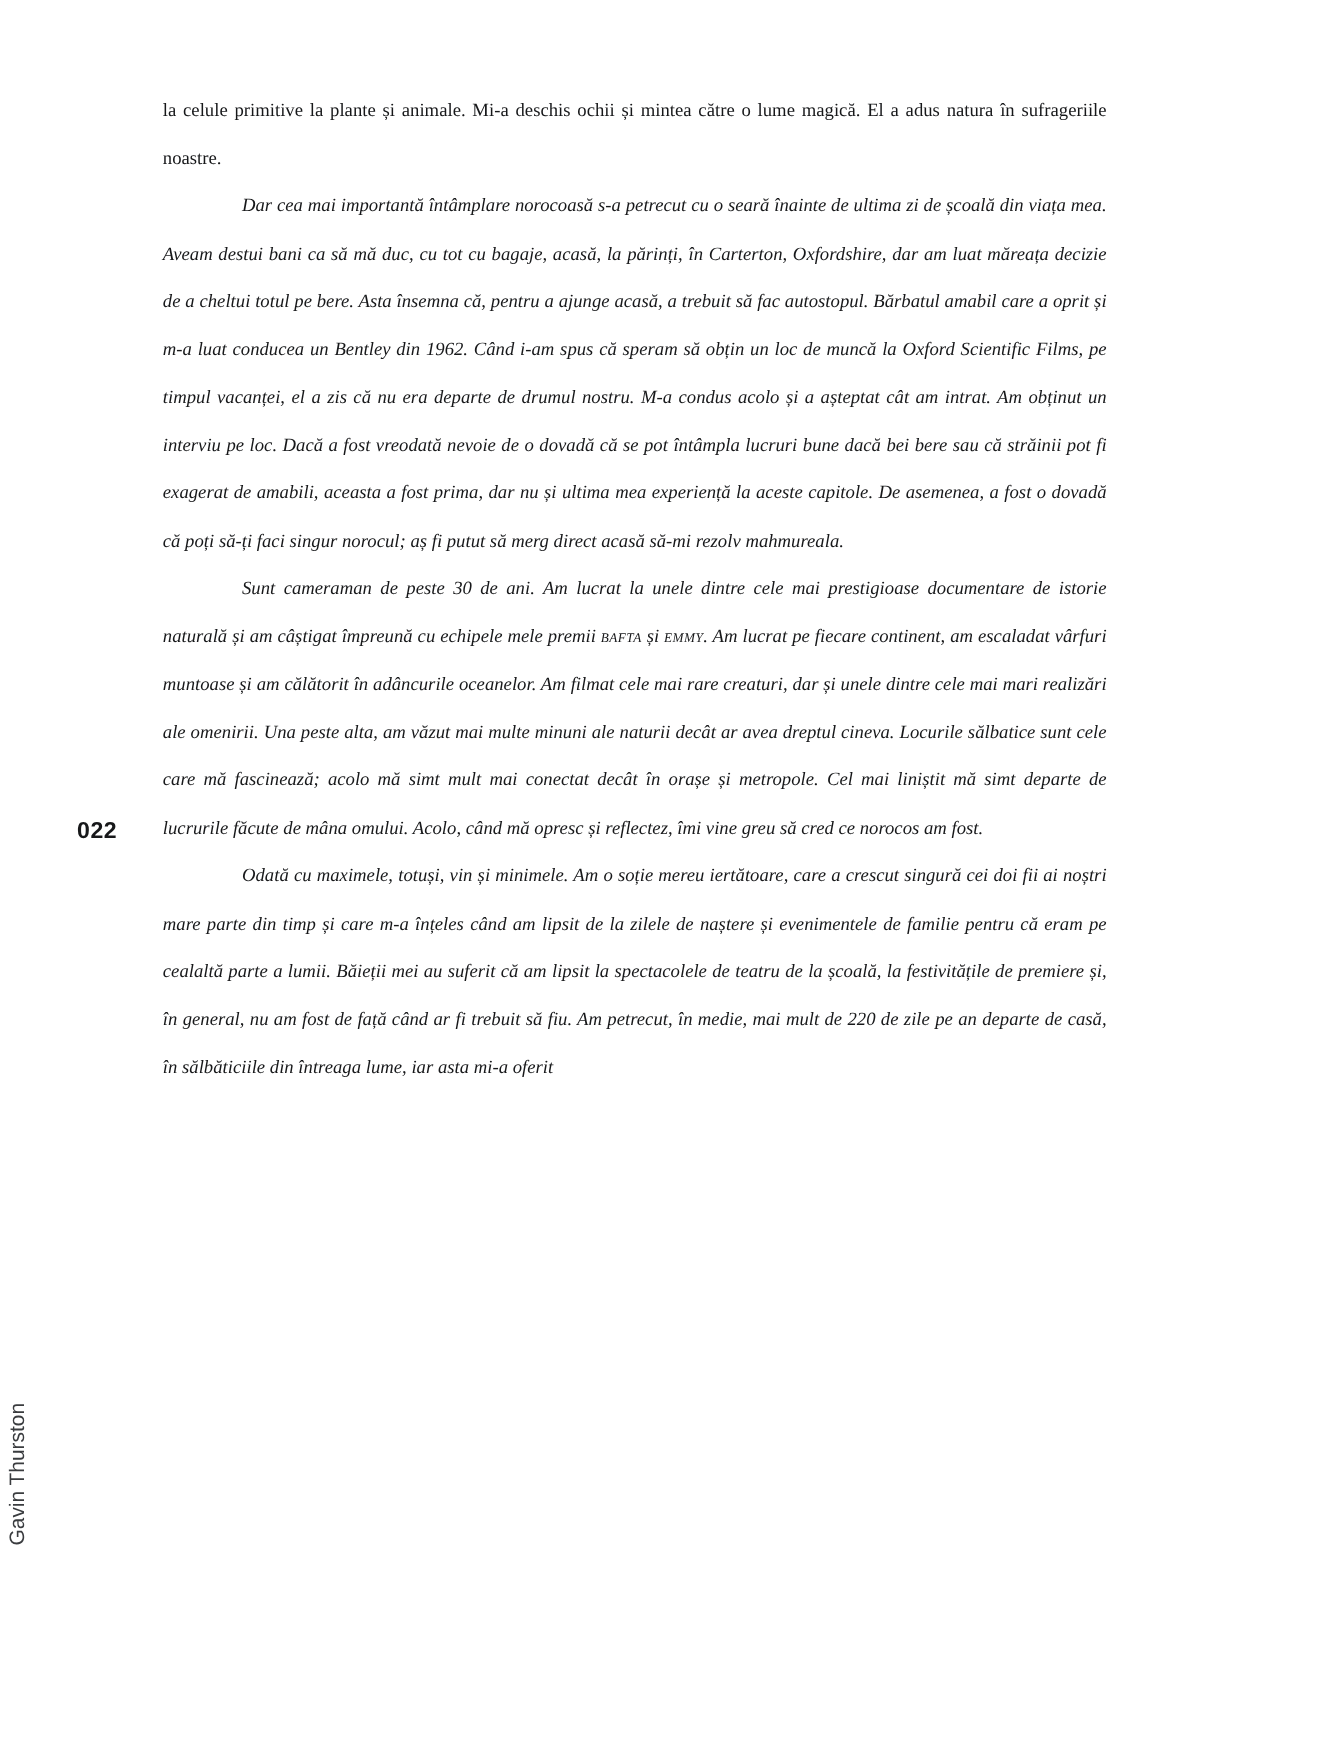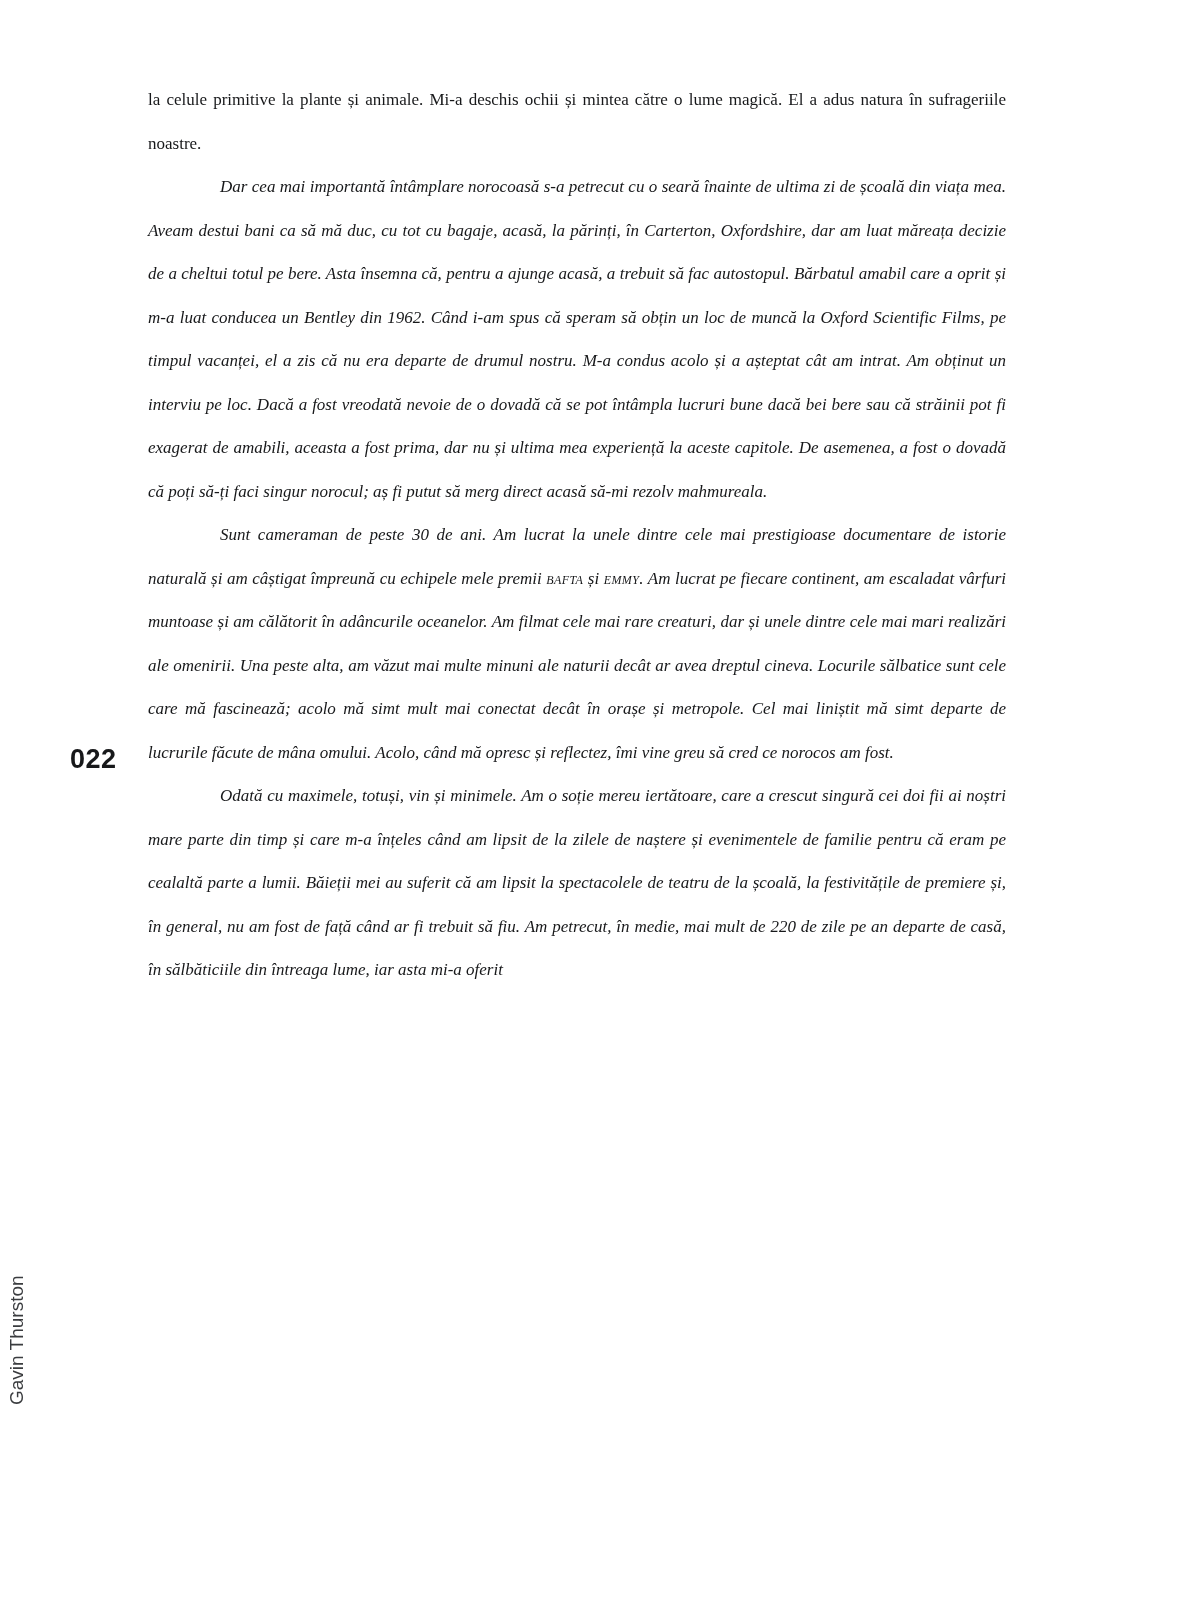--- a/index.html
+++ b/index.html
@@ -43,21 +43,21 @@
     letter-spacing: 0.4px;
   }
 
   
   .folio {
     position: absolute;
     left: 70px;
     top: 744px;
     font-family: "Liberation Sans", "DejaVu Sans", sans-serif;
     font-weight: bold;
-    font-size: 27px;
+    font-size: 21px;
     letter-spacing: 0.5px;
     color: #17181a;
   }
 
   
   .runhead {
     position: absolute;
     left: -22px;
     top: 1205px;
     width: 300px;

